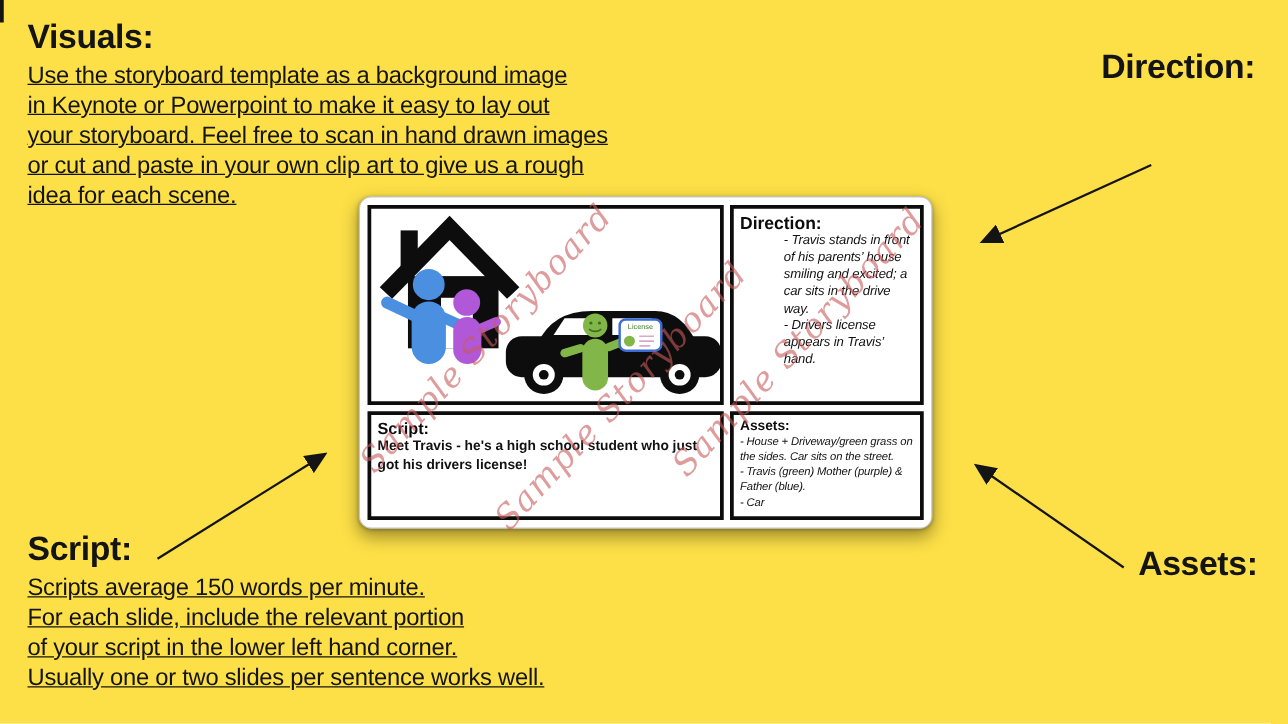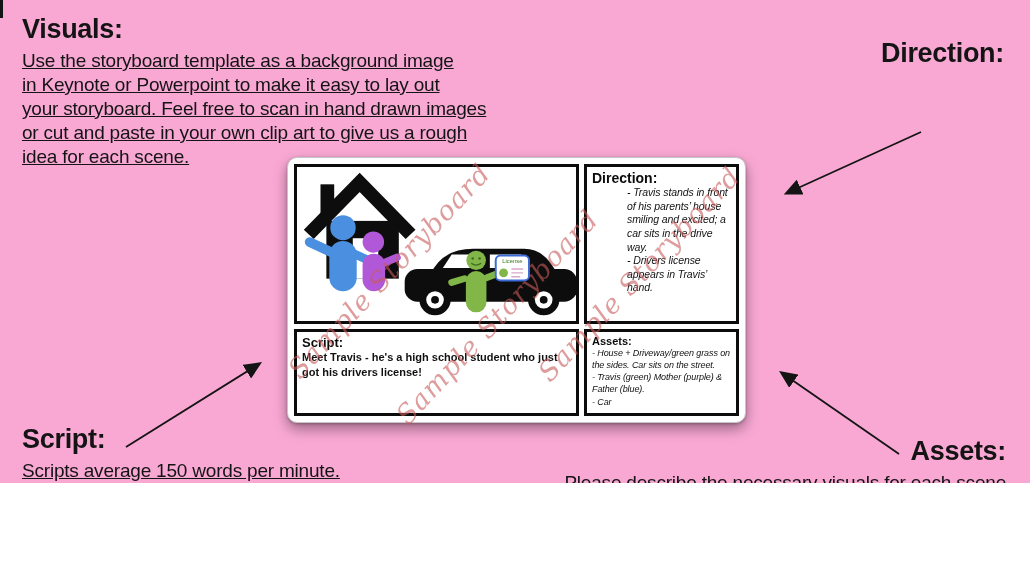--- a/index.html
+++ b/index.html
@@ -1,17 +1,17 @@
 <!DOCTYPE html>
 <html><head>
 <meta charset="utf-8">
 <style>
   html,body{margin:0;padding:0;background:#fff;}
   .slide{
-    position:relative;width:1030px;height:483px;background:#f9a8d4;overflow:hidden;
+    position:relative;width:1030px;height:579px;background:#fde047;overflow:hidden;
     font-family:"Liberation Sans",sans-serif;color:#111;
   }
   .edge-mark{position:absolute;left:0;top:0;width:3px;height:18px;background:#141414;}
   .note{position:absolute;}
   .note h2{margin:0 0 4px 0;font-size:27px;font-weight:700;letter-spacing:-0.3px;color:#141414;}
   .note .note-body{font-size:19px;line-height:24px;white-space:pre-line;letter-spacing:-0.2px;color:#141414;text-decoration:underline;}
   .note.right{text-align:right;}
   .note-visuals{left:22px;top:14px;}
   .note-direction{right:26px;top:38px;}
   .note-script{left:22px;top:424px;}
@@ -74,23 +74,20 @@
   <div class="note note-script">
     <h2>Script:</h2>
     <div class="note-body">Scripts average 150 words per minute.
 For each slide, include the relevant portion
 of your script in the lower left hand corner.
 Usually one or two slides per sentence works well.</div>
   </div>
 
   <div class="note note-assets right">
     <h2>Assets:</h2>
-    <div class="note-body">Please describe the necessary visuals for each scene
-in detail. “Middle-aged mother in a blue shirt”
-is a better description than “female character.”</div>
   </div>
 
   <div class="sb-card">
     <div class="sb-grid">
 
       <div class="sb-cell sb-scene">
         <svg viewBox="0 0 285 160" preserveAspectRatio="none">
 
           <g>
             <rect x="24" y="18" width="14" height="30" fill="#0d0d0d"></rect>

